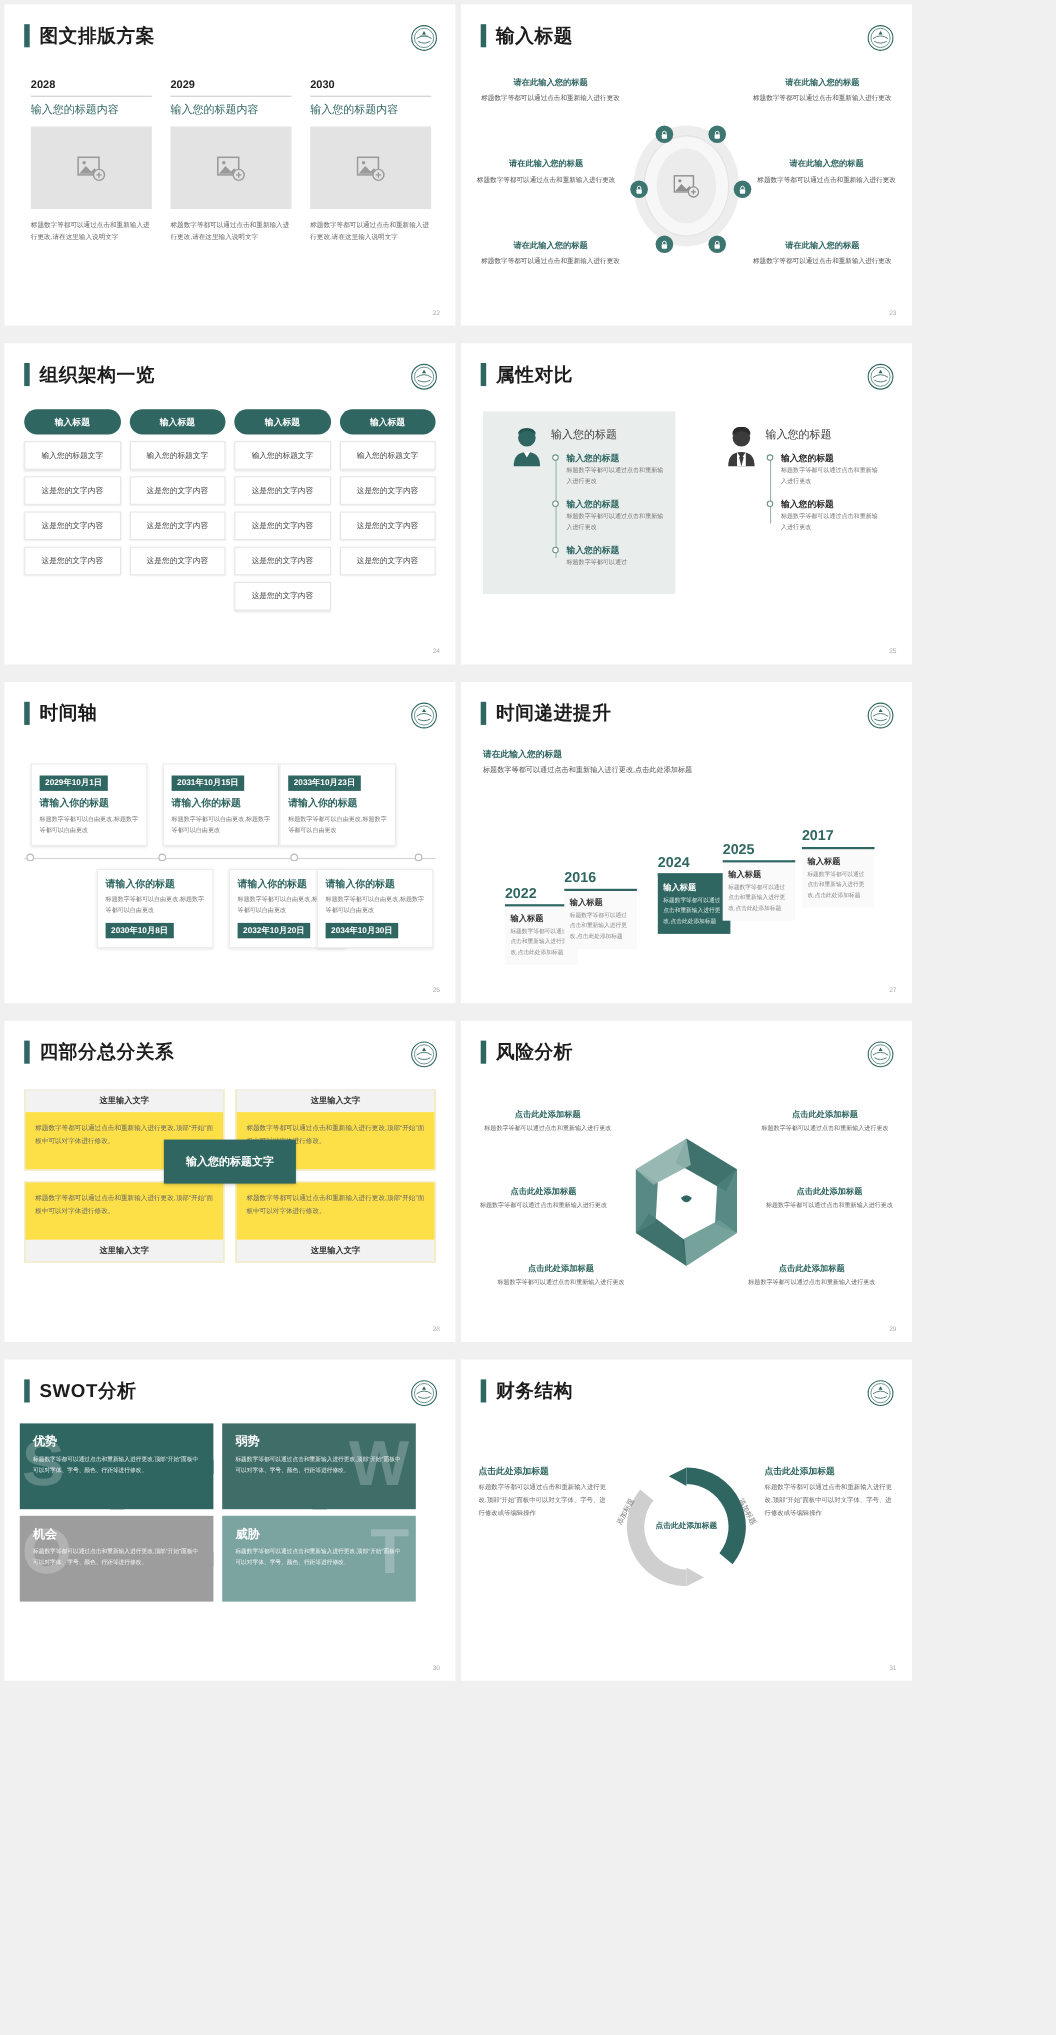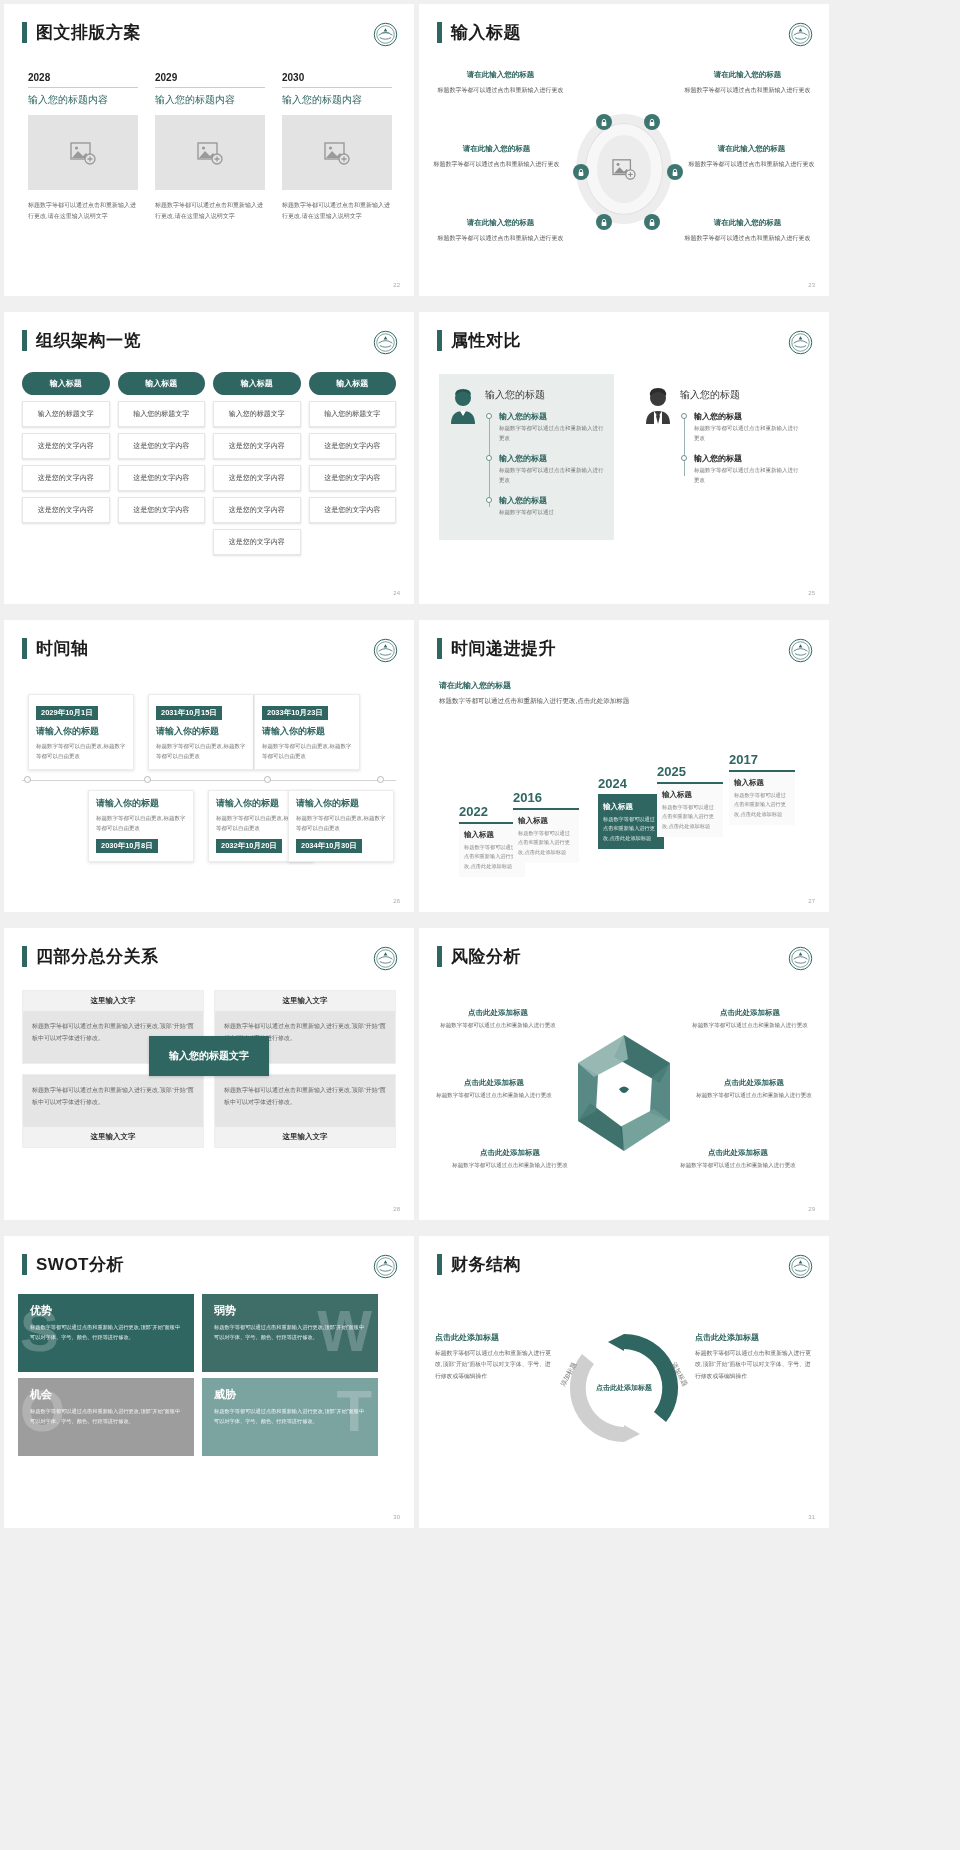--- a/index.html
+++ b/index.html
@@ -47,21 +47,21 @@
   .node { position:absolute; width:16px; height:16px; border-radius:50%; background:#3d7670; display:flex; align-items:center; justify-content:center; }
 
   
   .s24 { position:absolute; top:60px; left:18px; right:18px; display:flex; gap:8px; }
   .s24-col { flex:1; display:flex; flex-direction:column; gap:6px; }
   .s24-head { background:#2f6661; color:#fff; font-size:8px; font-weight:bold; text-align:center; padding:6px 0; border-radius:12px; }
   .s24-cell { background:#fff; border:1px solid #e6e6e6; box-shadow:0 1px 2px rgba(0,0,0,.13); font-size:7px; color:#444; text-align:center; padding:7px 0; }
 
   
   .s25 { position:absolute; top:62px; left:20px; right:20px; display:flex; gap:20px; }
-  .s25-card { flex:1; padding:14px 10px 14px 8px; display:flex; }
+  .s25-card { flex:1; padding:14px 10px 14px 24px; display:flex; }
   .s25-card.a { background:#e9eeed; }
   .s25-card.b { background:#fff; }
   .s25-av { width:34px; flex:0 0 34px; }
   .s25-body { flex:1; padding-left:4px; }
   .s25-h { font-size:10px; color:#3b3b3b; margin-bottom:9px; }
   .s25-list { position:relative; padding-left:14px; }
   .s25-line { position:absolute; left:4px; top:4px; bottom:10px; width:1px; background:#9ab3b0; }
   .s25-row { position:relative; margin-bottom:9px; }
   .s25-dot { position:absolute; left:-13px; top:2px; width:6px; height:6px; border:1px solid #6d918d; border-radius:50%; background:#fff; }
   .s25-rt { font-size:8px; font-weight:bold; color:#2f6661; }
@@ -87,21 +87,21 @@
   .step-box { border-top:2px solid #2f6661; padding:6px 5px; background:#fafafa; }
   .step-box.fill { background:#2f6661; border-top-color:#2f6661; }
   .step-t { font-size:7.5px; font-weight:bold; color:#333; }
   .step-box.fill .step-t { color:#fff; }
   .step-d { font-size:5.2px; color:#888; line-height:1.8; margin-top:3px; }
   .step-box.fill .step-d { color:#dce8e6; }
 
   
   .s28 { position:absolute; top:62px; left:18px; right:18px; }
   .s28-row { display:flex; gap:10px; margin-bottom:10px; }
-  .s28-q { flex:1; border:1px solid #eee; background:#e5e5e5; }
+  .s28-q { flex:1; border:1px solid #eee; background:#fde047; }
   .s28-cap { background:#f2f2f2; color:#333; font-size:7.5px; font-weight:bold; text-align:center; padding:5px 0; }
   .s28-txt { font-size:6px; color:#666; line-height:1.95; padding:10px 9px; min-height:52px; }
   .s28-center { position:absolute; left:50%; top:108px; transform:translateX(-50%); background:#2f6661; color:#fff; font-size:10px; font-weight:bold; padding:13px 20px; text-align:center; box-shadow:0 1px 3px rgba(0,0,0,.2); white-space:nowrap; }
 
   
   .s29 { position:absolute; inset:58px 10px 20px 10px; }
   .s29-lbl { position:absolute; width:130px; text-align:center; }
   .s29-t { font-size:7.5px; font-weight:bold; color:#2f6661; }
   .s29-d { font-size:5.5px; color:#666; margin-top:4px; }
   .s29-hub { position:absolute; left:50%; top:50%; transform:translate(-50%,-50%); }

